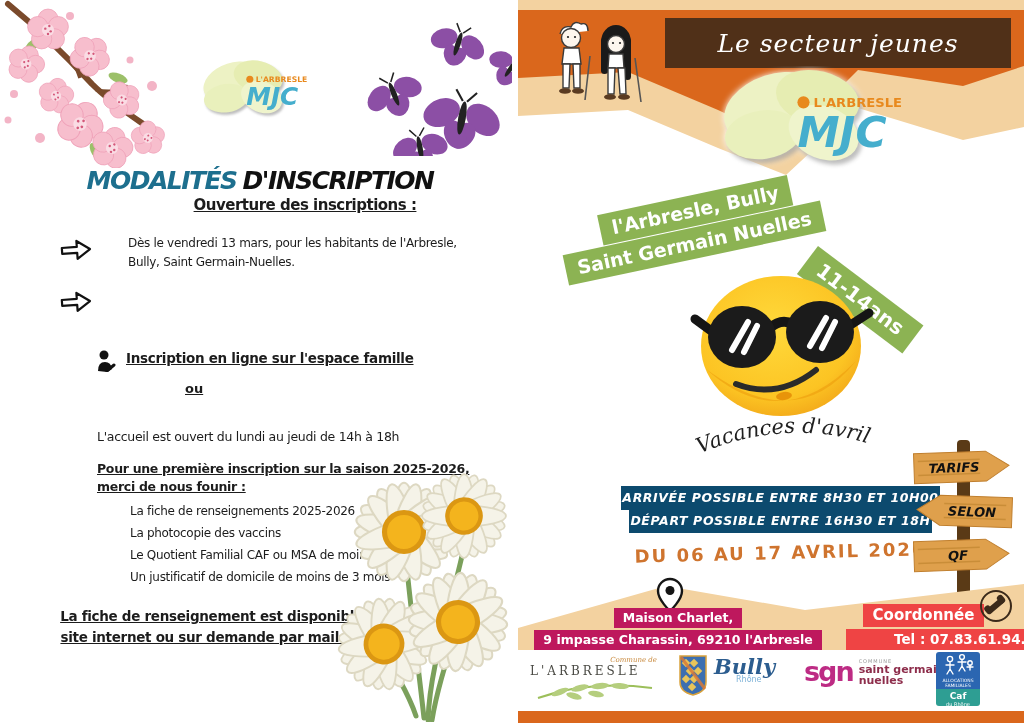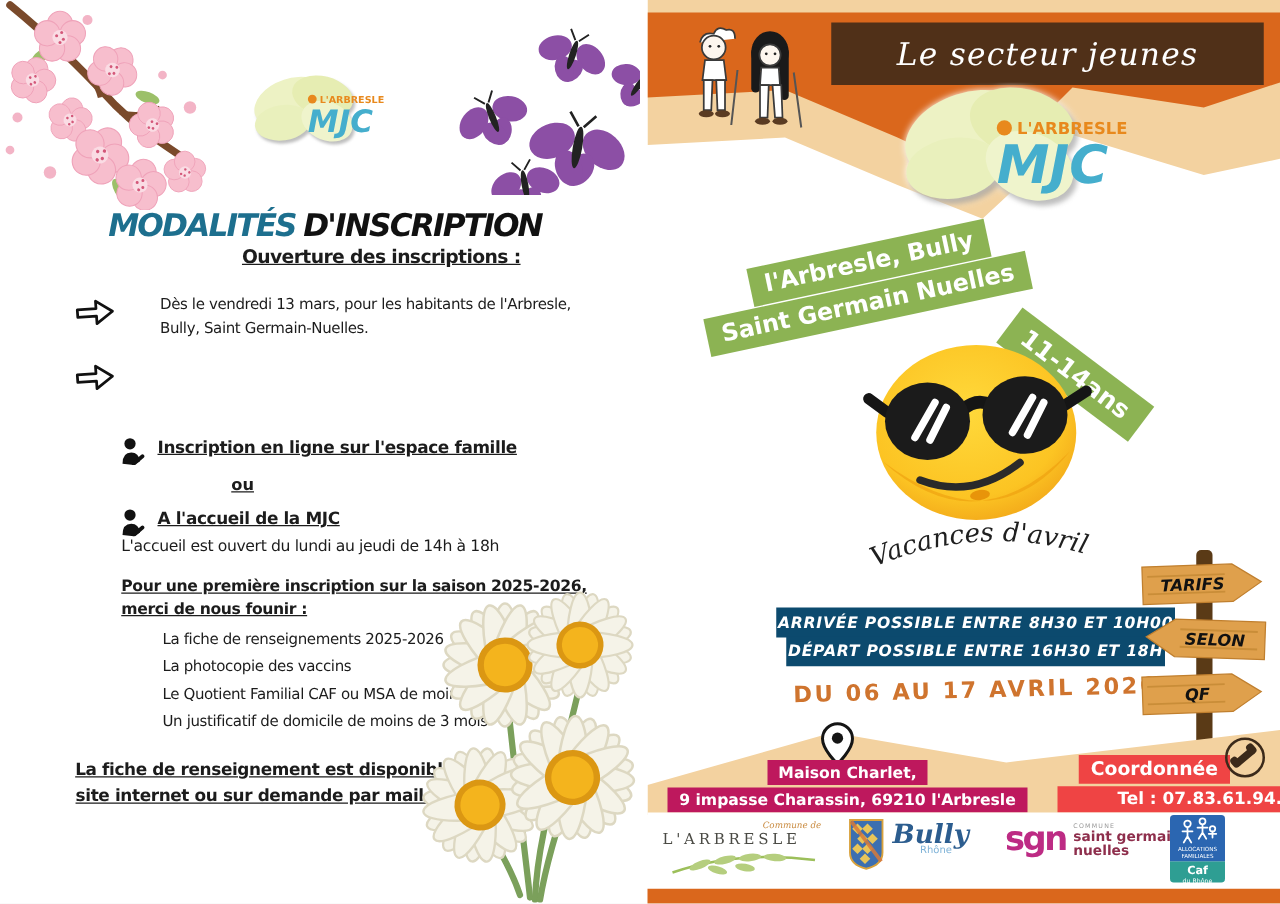--- a/index.html
+++ b/index.html
@@ -214,28 +214,20 @@
       <svg class="icon-slot" width="22" height="22" viewBox="0 0 22 22" style="margin-right:8px">
         <circle cx="8" cy="5" r="4.5" fill="#111"></circle>
         <path d="M2,21 q0,-9 7,-9 q6,0 7,7 l-5,3 z" fill="#111"></path>
         <path d="M11,21 L18,15" stroke="#111" stroke-width="3" stroke-linecap="round"></path>
       </svg>
       <span class="u-bold">Inscription en ligne sur l'espace famille</span>
     </div>
 
     <div class="abs or-label">ou</div>
 
-    <div class="abs desk-row flexrow">
-      <svg class="icon-slot" width="22" height="22" viewBox="0 0 22 22" style="margin-right:8px">
-        <circle cx="8" cy="5" r="4.5" fill="#111"></circle>
-        <path d="M2,21 q0,-9 7,-9 q6,0 7,7 l-5,3 z" fill="#111"></path>
-        <path d="M11,21 L18,15" stroke="#111" stroke-width="3" stroke-linecap="round"></path>
-      </svg>
-      <span class="u-bold">A l'accueil de la MJC</span>
-    </div>
 
     <div class="abs hours">L'accueil est ouvert du lundi au jeudi de 14h à 18h</div>
     <div class="abs first1">Pour une première inscription sur la saison 2025-2026,</div>
     <div class="abs first2">merci de nous founir :</div>
 
     <div class="abs doc-list">
       <div>La fiche de renseignements 2025-2026</div>
       <div>La photocopie des vaccins</div>
       <div>Le Quotient Familial CAF ou MSA de moins de 3 mois</div>
       <div>Un justificatif de domicile de moins de 3 mois</div>

